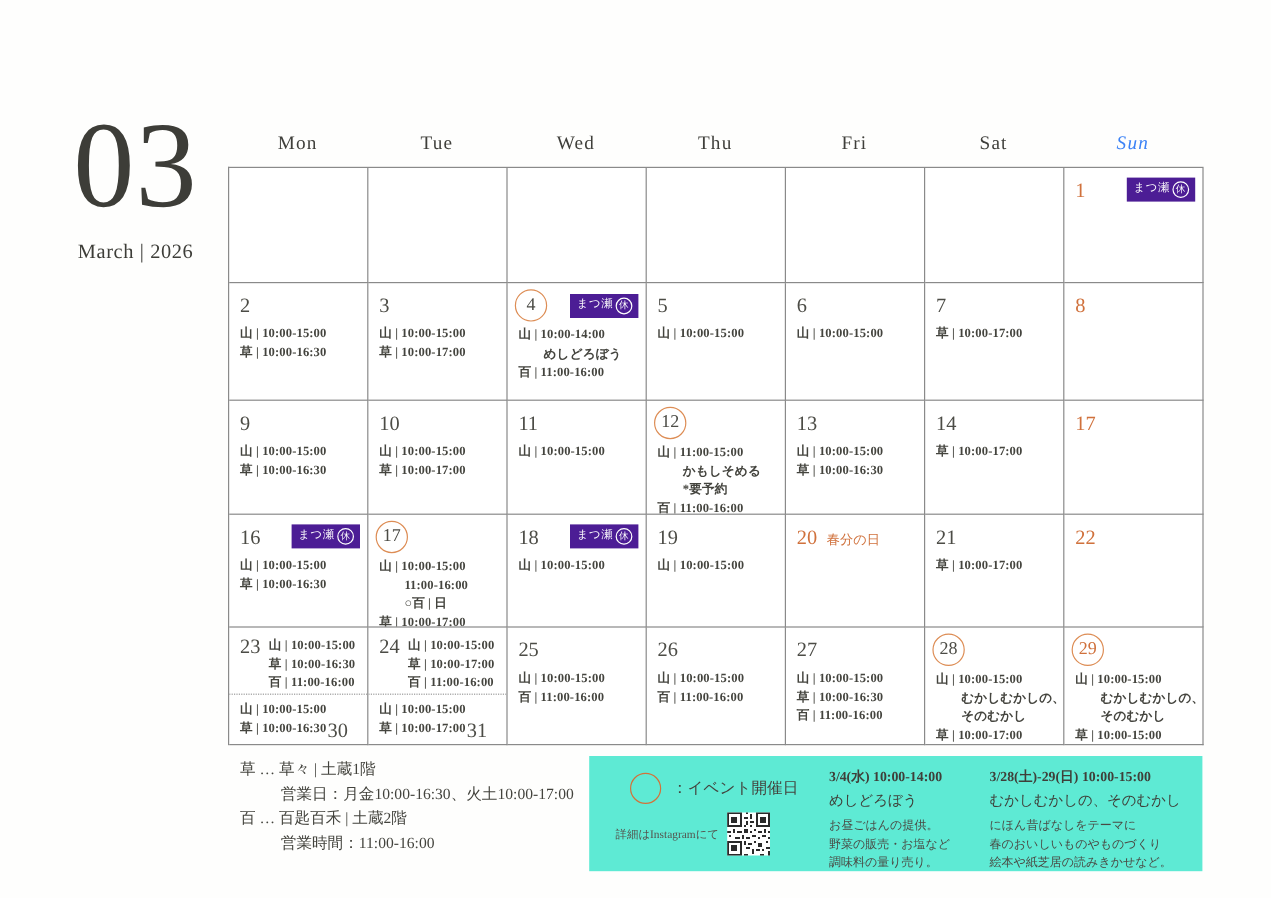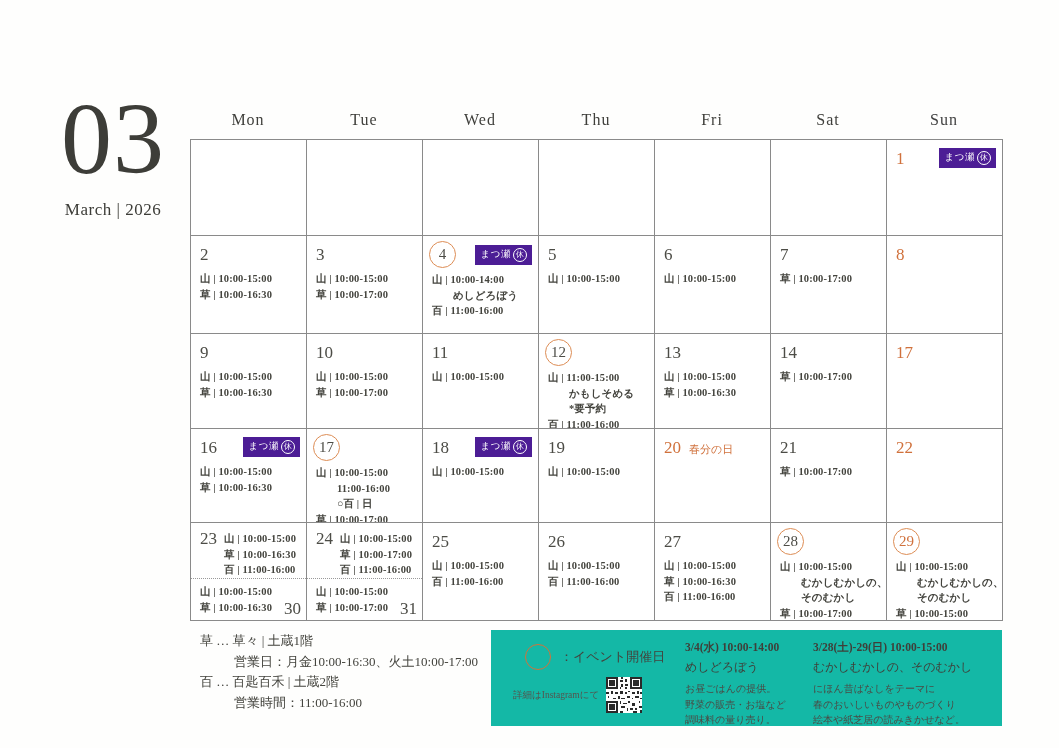--- a/index.html
+++ b/index.html
@@ -8,21 +8,21 @@
     font-family:"Liberation Serif","DejaVu Serif",serif;color:#45453f;
     overflow:hidden;
   }
   
   .title-block{position:absolute;left:58px;top:92px;width:110px;text-align:center;}
   .month-number{font-size:102px;line-height:0.92;color:#3d3d38;letter-spacing:1px;}
   .month-label{font-size:17px;margin-top:14px;color:#3d3d38;letter-spacing:0.5px;white-space:nowrap;}
   
   .weekdays{position:absolute;left:190px;top:111px;width:812px;display:grid;grid-template-columns:repeat(7,1fr);}
   .weekday{text-align:center;font-size:16px;color:#3f3f3b;letter-spacing:1px;}
-  .weekday.sun{color:#404040;}
+  .weekday.sun{color:#3b82f6;font-style:italic;}
   
   .grid{
     position:absolute;left:190px;top:139px;width:812px;height:481px;
     display:grid;grid-template-columns:repeat(7,1fr);
     grid-template-rows:96px 98px 95px 94px 98px;
     border-top:1px solid #8a8a8a;border-left:1px solid #8a8a8a;
     background:#fff;
   }
   .cell{
     border-right:1px solid #8a8a8a;border-bottom:1px solid #8a8a8a;
@@ -52,29 +52,29 @@
   
   .cell.split{padding:0;display:flex;flex-direction:column;}
   .split-top{
     height:56px;box-sizing:border-box;border-bottom:1px dotted #999;
     display:flex;gap:7px;padding:6px 4px 0 9px;
   }
   .split-top .day-num{margin-top:1px;}
   .split-top .sched{margin-top:2px;}
   .split-bottom{flex:1;position:relative;padding:4px 4px 2px 9px;}
   .split-bottom .sched{margin-top:1px;}
-  .split-bottom .day-num.corner{position:absolute;right:5px;bottom:3px;}
+  .split-bottom .day-num.corner{position:absolute;right:16px;bottom:3px;}
   
   .legend{position:absolute;left:200px;top:631px;font-size:13px;line-height:1.58;color:#43433d;}
   .legend-line{white-space:nowrap;}
   .legend-line.indent{padding-left:34px;}
   
   .events-box{
     position:absolute;left:491px;top:630px;width:511px;height:96px;
-    background:#14b8a6;box-sizing:border-box;display:flex;padding:10px 10px 8px 16px;
+    background:#5eead4;box-sizing:border-box;display:flex;padding:10px 10px 8px 16px;justify-content:space-between;
   }
   .event-key{width:168px;box-sizing:border-box;padding-top:4px;}
   .key-row{display:flex;align-items:center;gap:9px;margin-left:18px;}
   .key-circle{width:26px;height:26px;border:1.5px solid #d2723a;border-radius:50%;box-sizing:border-box;flex:0 0 auto;}
   .key-label{font-size:13px;color:#43433d;white-space:nowrap;}
   .ig-row{display:flex;align-items:center;gap:7px;margin-top:7px;margin-left:6px;}
   .ig-note{font-size:9.5px;color:#54544e;white-space:nowrap;}
   .qr{flex:0 0 auto;}
   .event-col{box-sizing:border-box;padding:0 8px 0 10px;}
   .event-col.first{width:128px;}

